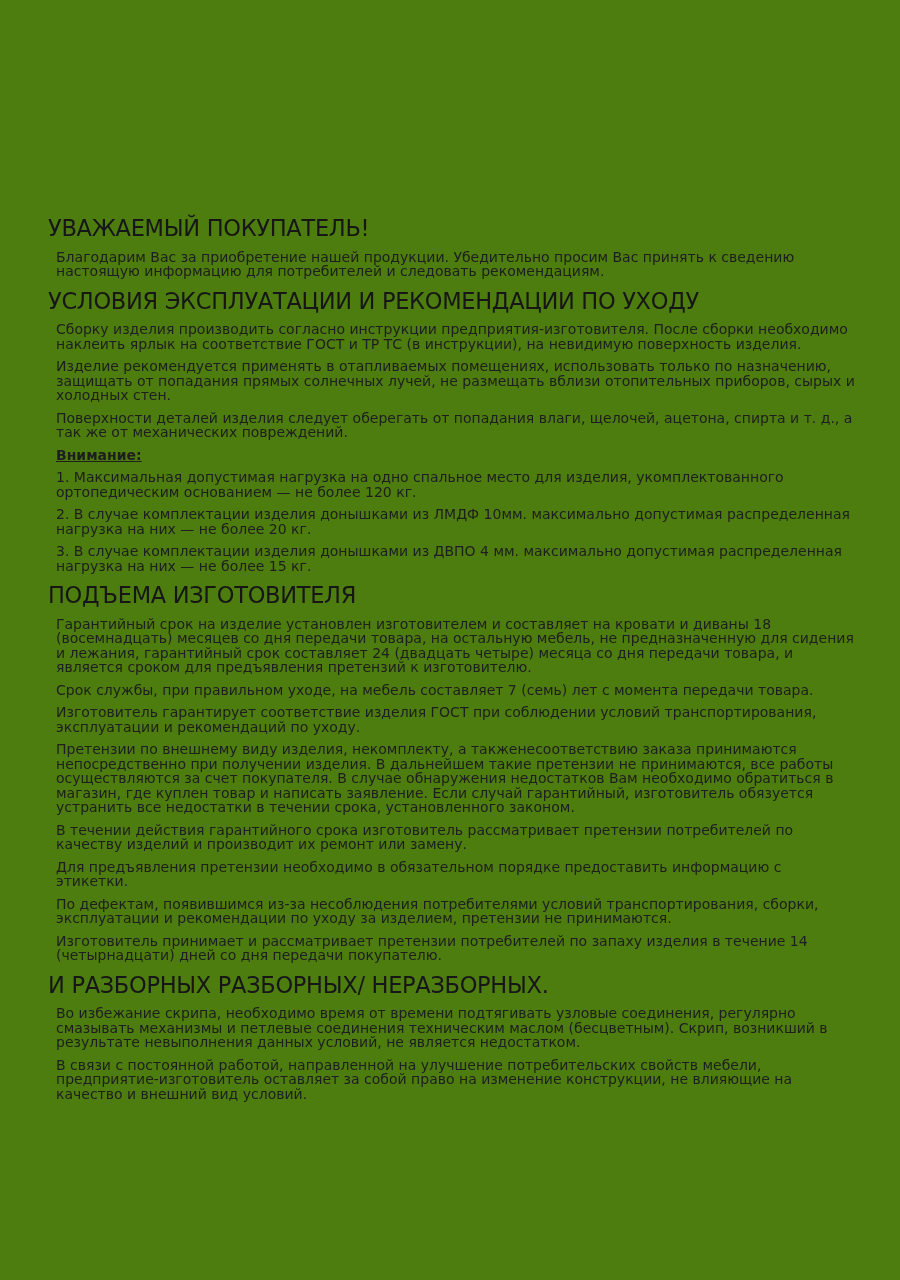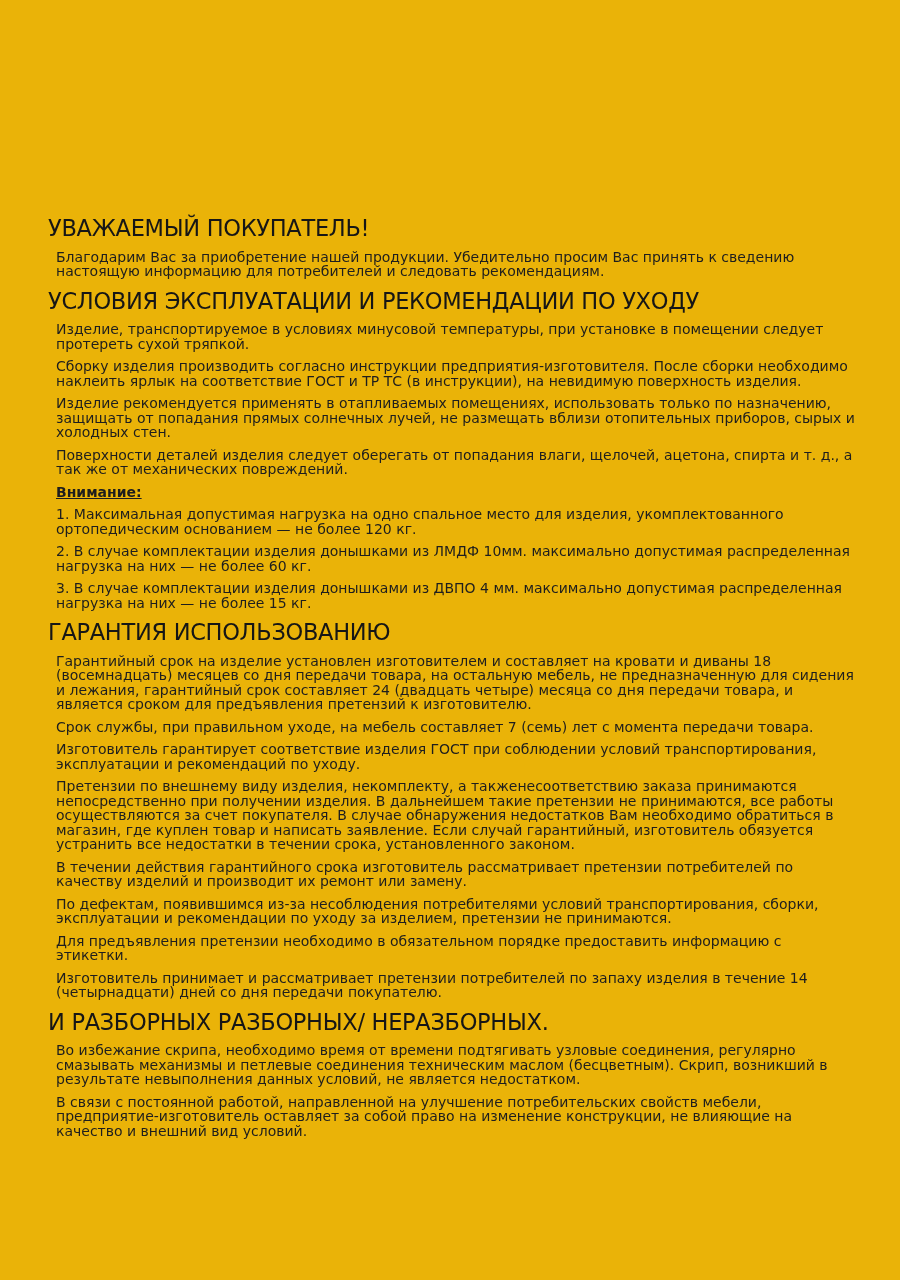--- a/index.html
+++ b/index.html
@@ -15,21 +15,21 @@
     font-size: 14px;
     line-height: 14.5px;
     color: #1e1e1e;
     -webkit-font-smoothing: antialiased;
   }
   .page {
     box-sizing: border-box;
     width: 900px;
     height: 1280px;
     padding: 216px 37px 0 48px;
-    background: #eab308;
+    background: #4d7c0f;
   }
   section { margin: 0; padding: 0; }
   .section-title {
     font-size: 22.5px;
     line-height: 25.5px;
     font-weight: 400;
     letter-spacing: -0.3px;
     color: #161616;
     margin: 10px 0 0 0;
   }
@@ -49,39 +49,38 @@
 
 <div class="page">
 
   <section class="first">
     <h1 class="section-title">УВАЖАЕМЫЙ ПОКУПАТЕЛЬ!</h1>
     <p>Благодарим Вас за приобретение нашей продукции. Убедительно просим Вас принять к сведению настоящую информацию для потребителей и следовать рекомендациям.</p>
   </section>
 
   <section>
     <h1 class="section-title">УСЛОВИЯ ЭКСПЛУАТАЦИИ И РЕКОМЕНДАЦИИ ПО УХОДУ</h1>
-    <p>Изделие, транспортируемое в условиях минусовой температуры, при установке в помещении следует протереть сухой тряпкой.</p>
     <p>Сборку изделия производить согласно инструкции предприятия-изготовителя. После сборки необходимо наклеить ярлык на соответствие ГОСТ и ТР ТС (в инструкции), на невидимую поверхность изделия.</p>
     <p>Изделие рекомендуется применять в отапливаемых помещениях, использовать только по назначению, защищать от попадания прямых солнечных лучей, не размещать вблизи отопительных приборов, сырых и холодных стен.</p>
     <p>Поверхности деталей изделия следует оберегать от попадания влаги, щелочей, ацетона, спирта и т. д., а так же от механических повреждений.</p>
     <p class="attention">Внимание:</p>
     <p>1. Максимальная допустимая нагрузка на одно спальное место для изделия, укомплектованного ортопедическим основанием — не более 120 кг.</p>
-    <p>2. В случае комплектации изделия донышками из ЛМДФ 10мм. максимально допустимая распределенная нагрузка на них — не более 60 кг.</p>
+    <p>2. В случае комплектации изделия донышками из ЛМДФ 10мм. максимально допустимая распределенная нагрузка на них — не более 20 кг.</p>
     <p>3. В случае комплектации изделия донышками из ДВПО 4 мм. максимально допустимая распределенная нагрузка на них — не более 15 кг.</p>
   </section>
 
   <section>
-    <h1 class="section-title">ГАРАНТИЯ ИСПОЛЬЗОВАНИЮ</h1>
+    <h1 class="section-title">ПОДЪЕМА ИЗГОТОВИТЕЛЯ</h1>
     <p>Гарантийный срок на изделие установлен изготовителем и составляет на кровати и диваны 18 (восемнадцать) месяцев со дня передачи товара, на остальную мебель, не предназначенную для сидения и лежания, гарантийный срок составляет 24 (двадцать четыре) месяца со дня передачи товара, и является сроком для предъявления претензий к изготовителю.</p>
     <p>Срок службы, при правильном уходе, на мебель составляет 7 (семь) лет с момента передачи товара.</p>
     <p>Изготовитель гарантирует соответствие изделия ГОСТ при соблюдении условий транспортирования, эксплуатации и рекомендаций по уходу.</p>
     <p>Претензии по внешнему виду изделия, некомплекту, а такженесоответствию заказа принимаются непосредственно при получении изделия. В дальнейшем такие претензии не принимаются, все работы осуществляются за счет покупателя. В случае обнаружения недостатков Вам необходимо обратиться в магазин, где куплен товар и написать заявление. Если случай гарантийный, изготовитель обязуется устранить все недостатки в течении срока, установленного законом.</p>
     <p>В течении действия гарантийного срока изготовитель рассматривает претензии потребителей по качеству изделий и производит их ремонт или замену.</p>
+    <p>Для предъявления претензии необходимо в обязательном порядке предоставить информацию с этикетки.</p>
     <p>По дефектам, появившимся из-за несоблюдения потребителями условий транспортирования, сборки, эксплуатации и рекомендации по уходу за изделием, претензии не принимаются.</p>
-    <p>Для предъявления претензии необходимо в обязательном порядке предоставить информацию с этикетки.</p>
     <p>Изготовитель принимает и рассматривает претензии потребителей по запаху изделия в течение 14 (четырнадцати) дней со дня передачи покупателю.</p>
   </section>
 
   <section>
     <h1 class="section-title">
       <span class="title-line">И РАЗБОРНЫХ РАЗБОРНЫХ/ НЕРАЗБОРНЫХ.</span>
     </h1>
     <p>Во избежание скрипа, необходимо время от времени подтягивать узловые соединения, регулярно смазывать механизмы и петлевые соединения техническим маслом (бесцветным). Скрип, возникший в результате невыполнения данных условий, не является недостатком.</p>
     <p>В связи с постоянной работой, направленной на улучшение потребительских свойств мебели, предприятие-изготовитель оставляет за собой право на изменение конструкции, не влияющие на качество и внешний вид условий.</p>
   </section>

